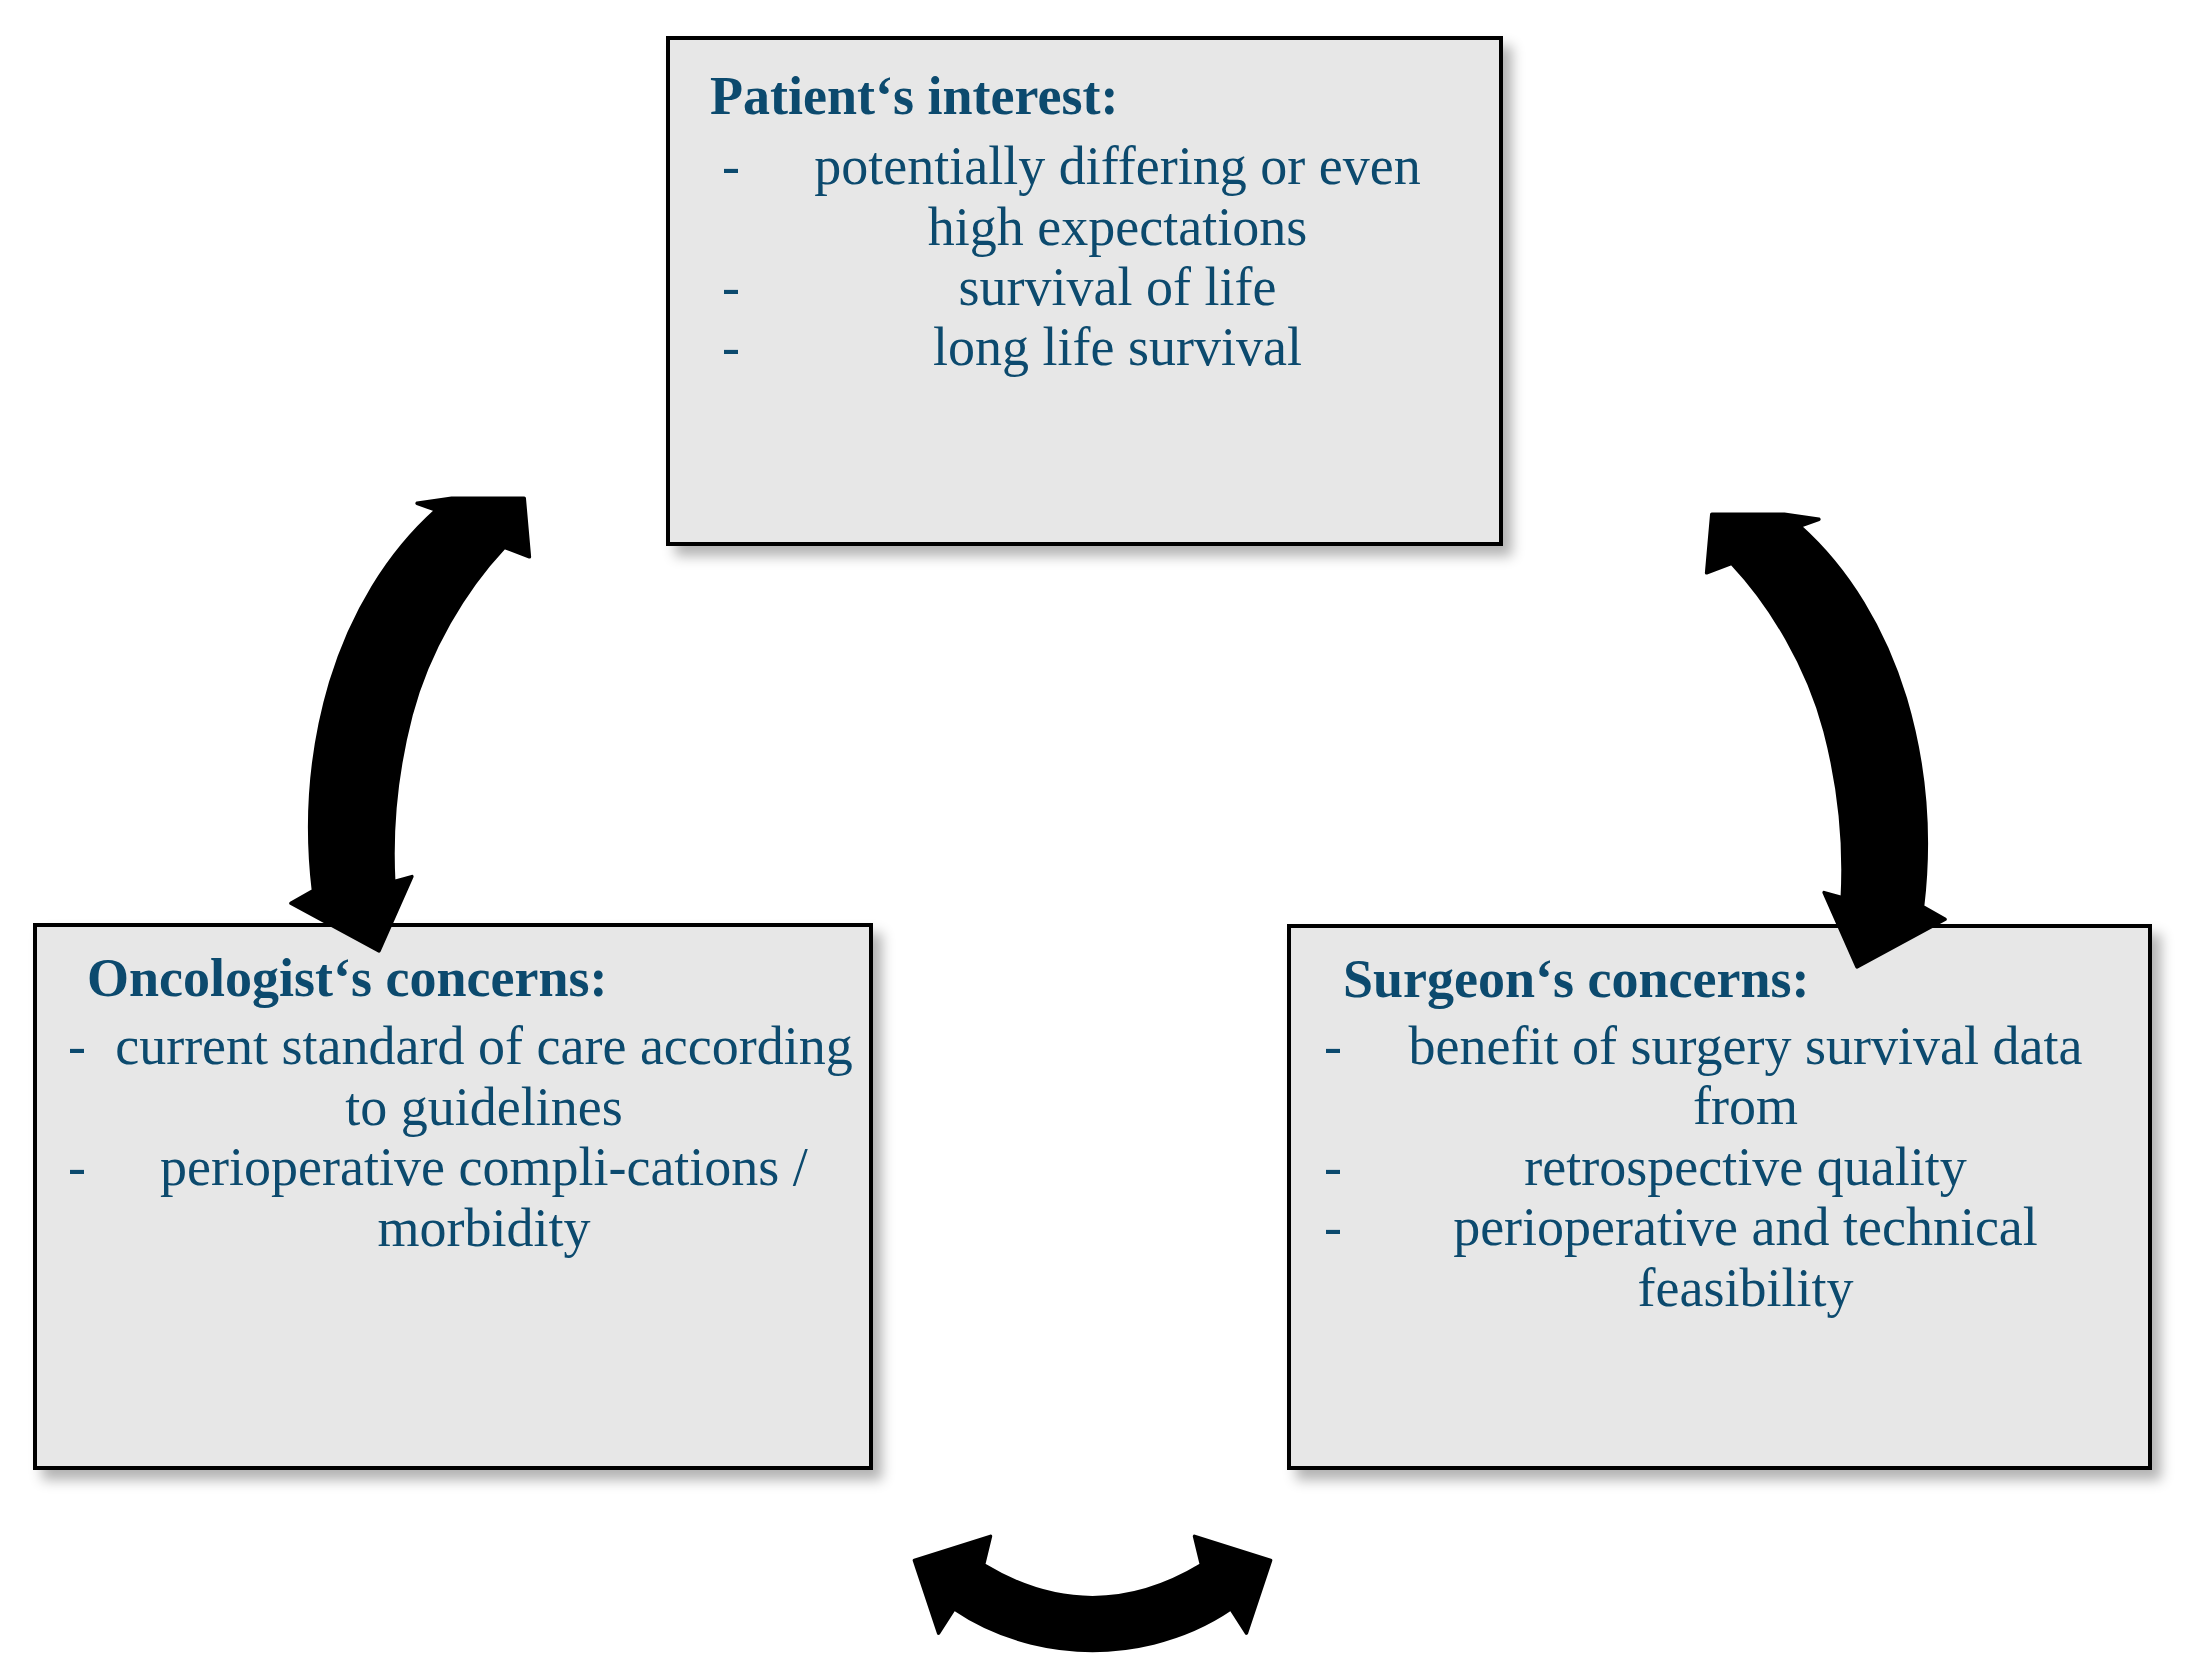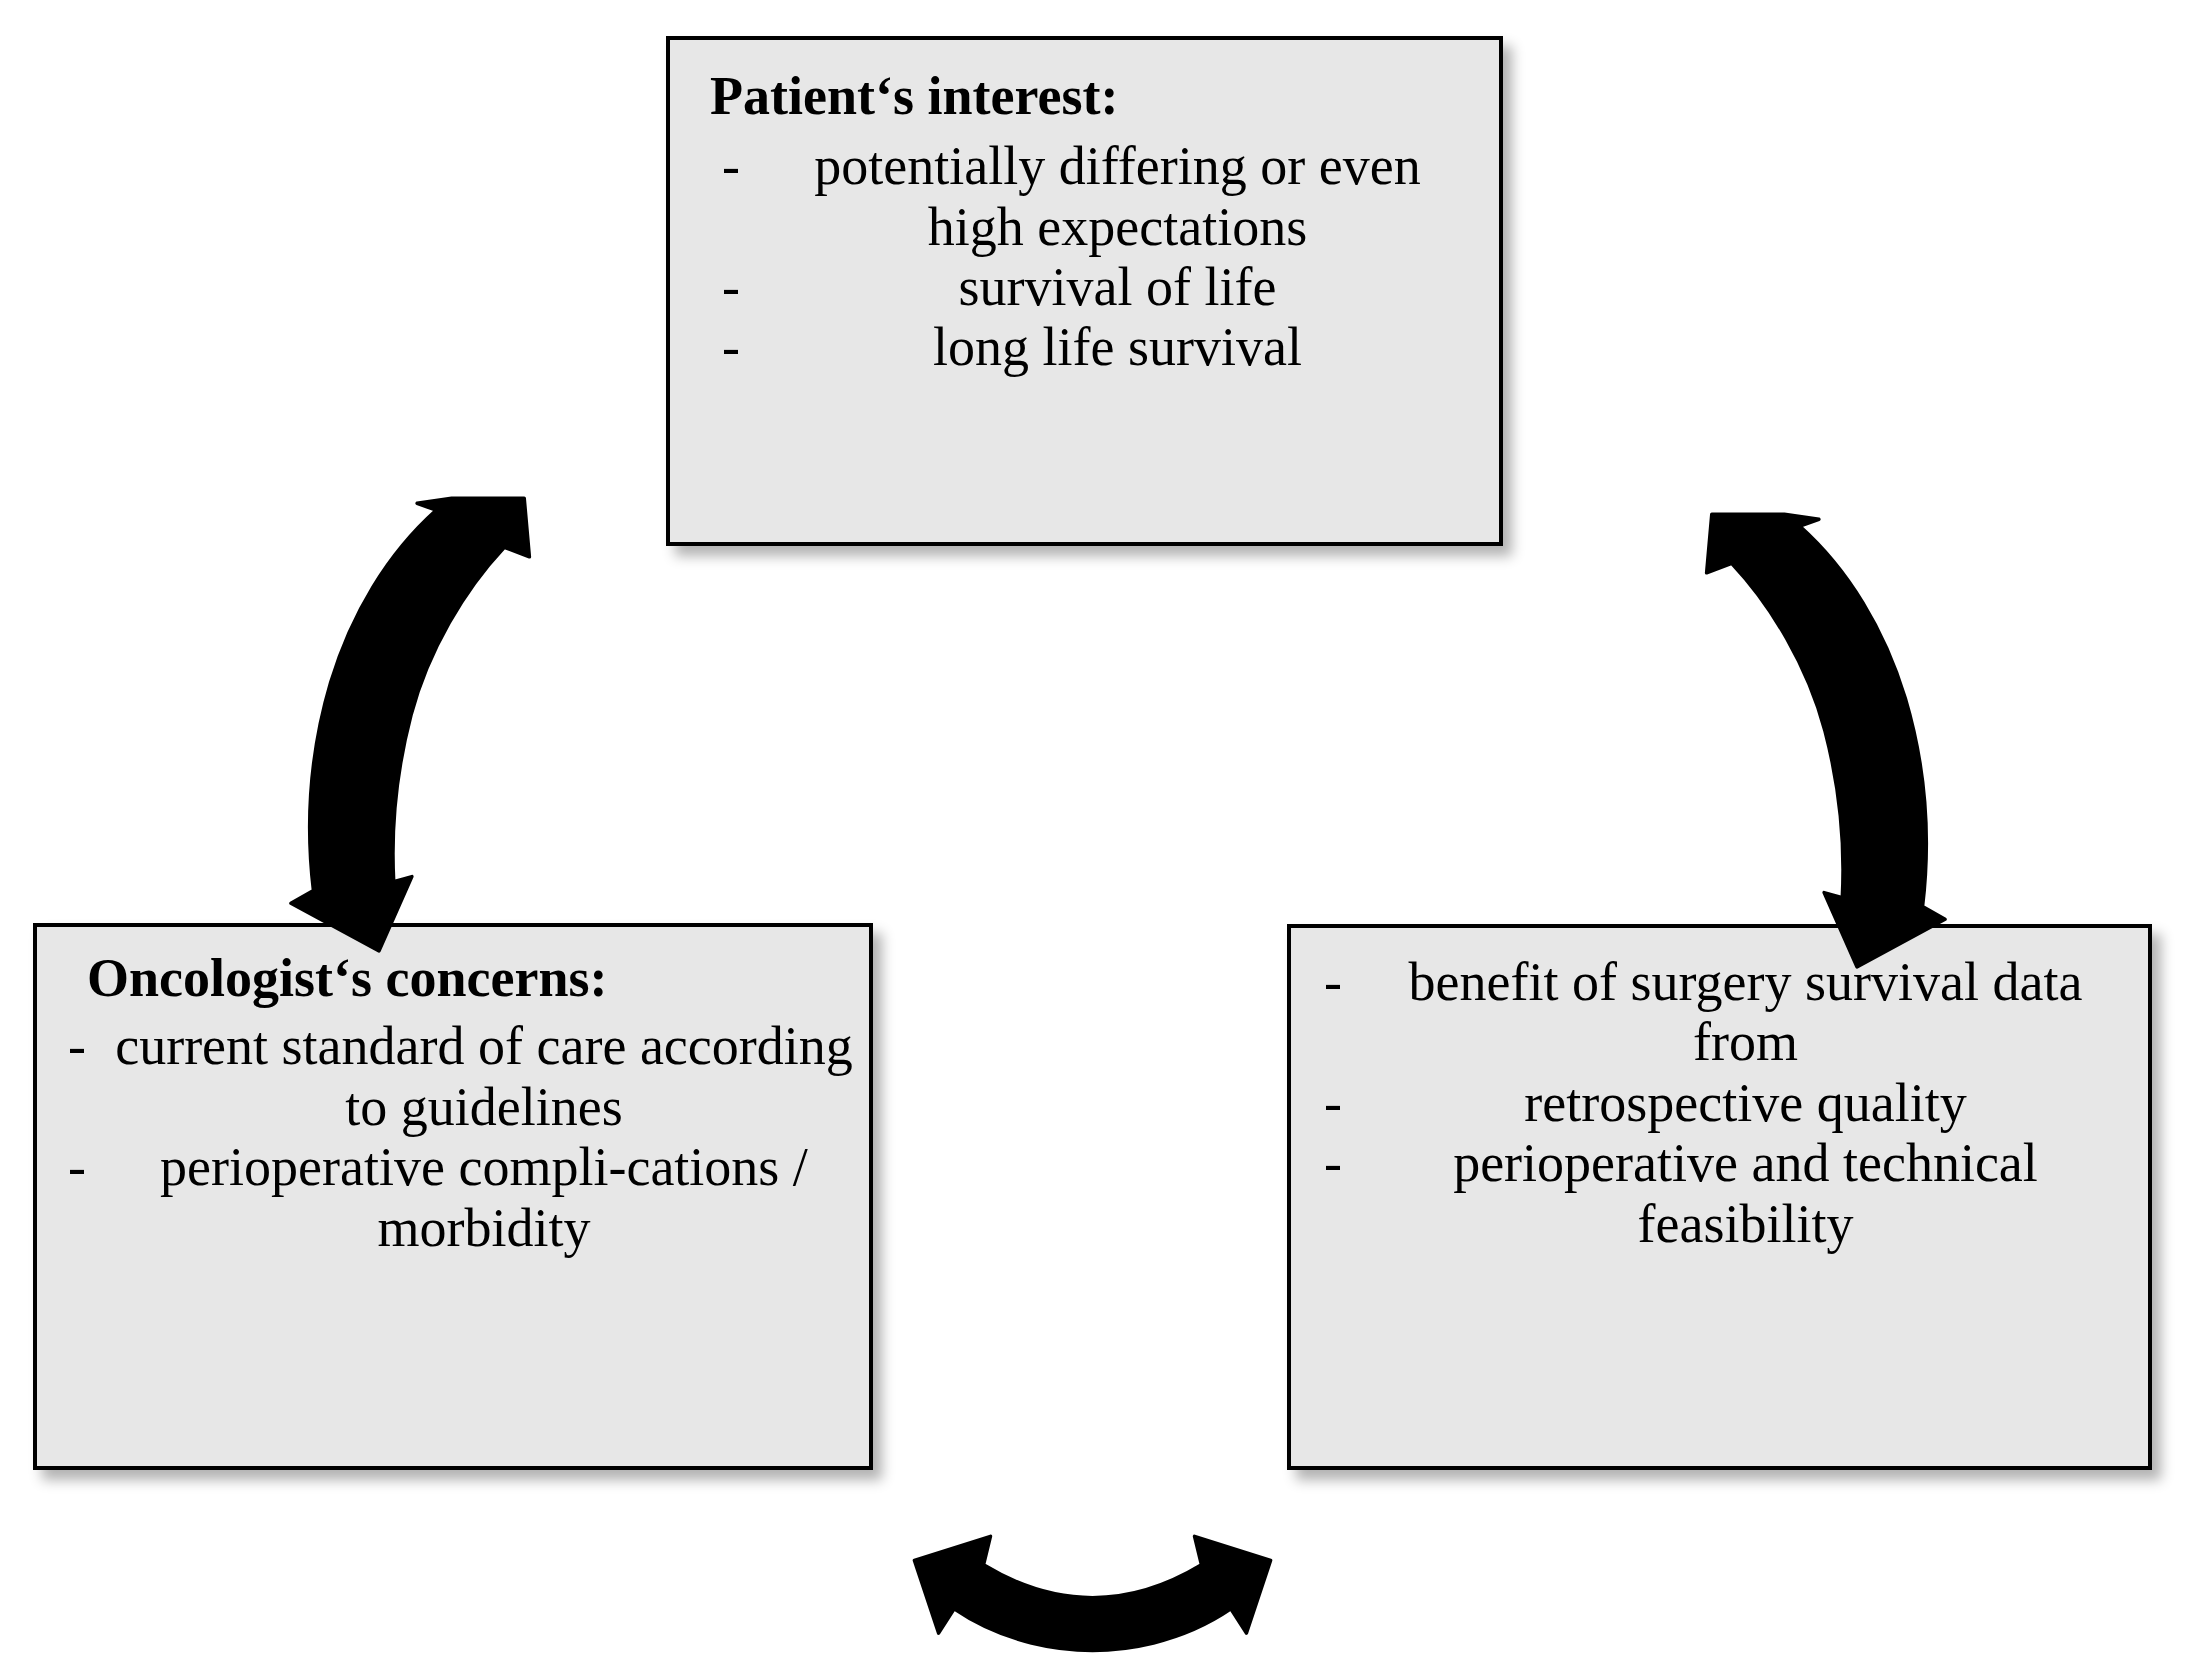--- a/index.html
+++ b/index.html
@@ -15,21 +15,21 @@
     overflow: hidden;
     font-family: "Liberation Serif", "DejaVu Serif", serif;
   }
 
   .box {
     position: absolute;
     background: #e7e7e7;
     border: 4.3px solid #000000;
     box-sizing: border-box;
     box-shadow: 8.6px 9.5px 12px rgba(0,0,0,0.30);
-    color: #000000;
+    color: #0c4a6e;
   }
 
   .box-title {
     font-weight: bold;
     font-size: 54px;
     line-height: 1.02;
     white-space: nowrap;
   }
 
   .bullets {
@@ -123,20 +123,21 @@
         <span class="btext">current standard of care according to guidelines</span>
       </li>
       <li>
         <span class="dash">-</span>
         <span class="btext">perioperative compli-cations / morbidity</span>
       </li>
     </ul>
   </div>
 
   <div class="box" id="box-surgeon">
+    <div class="box-title">Surgeon‘s concerns:</div>
     <ul class="bullets">
       <li>
         <span class="dash">-</span>
         <span class="btext">benefit of surgery survival data from</span>
       </li>
       <li>
         <span class="dash">-</span>
         <span class="btext">retrospective quality</span>
       </li>
       <li>

